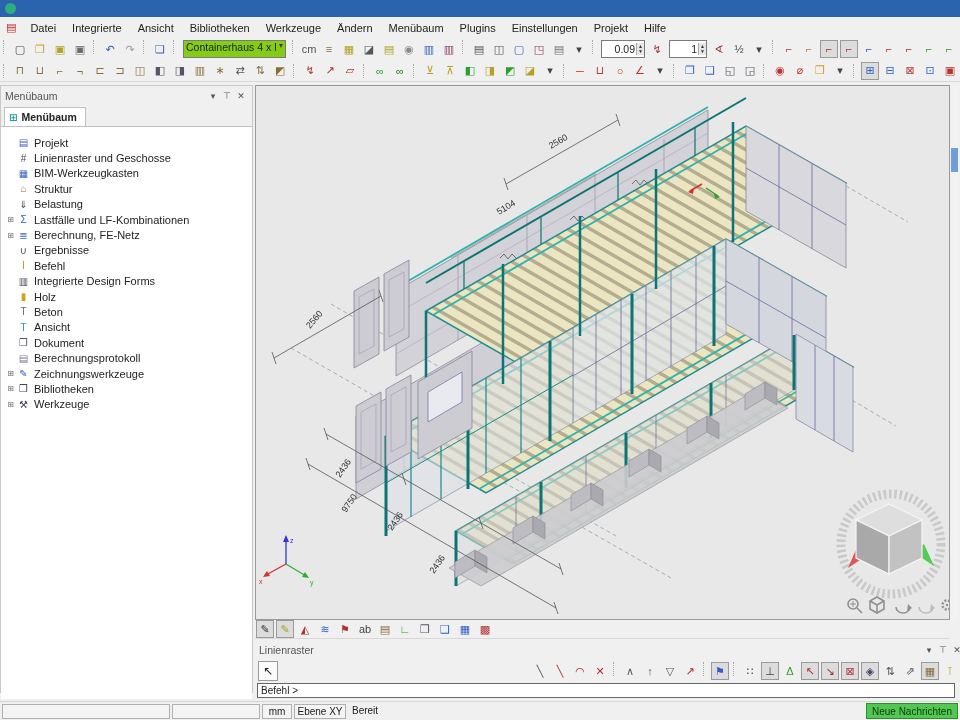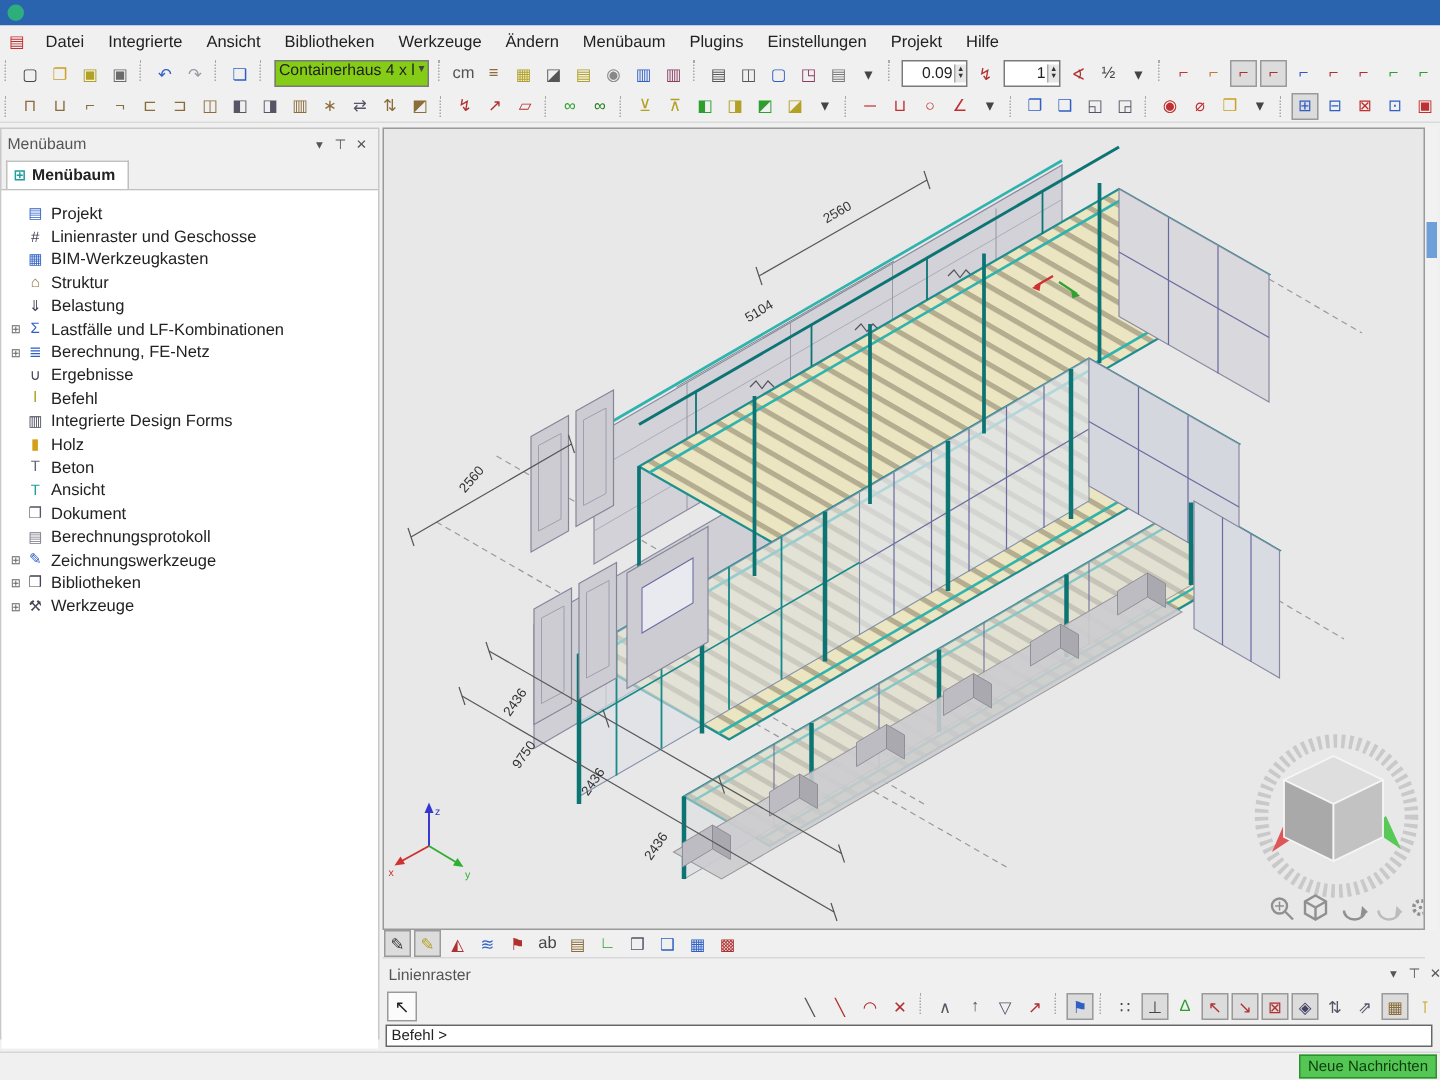--- a/index.html
+++ b/index.html
@@ -619,15 +619,22 @@
       <span class="tbi pressed" style="color: rgb(138, 109, 59);">▦</span>
       <span class="tbi" style="color: rgb(201, 162, 39);">⊺</span>
     </span>
 </div>
 
 <div id="cmdinput">
   <span>Befehl &gt;</span>
 </div>
 
 <div id="statusbar">
+  <span style="display:flex">
+      <span class="sbox" style="width: 166px;"></span>
+      <span class="sbox" style="width: 86px;"></span>
+      <span class="sbox" style="width: 28px;">mm</span>
+      <span class="sbox" style="width: 50px;">Ebene XY</span>
+      <span class="sbox flat" style="width: 120px;">Bereit</span>
+    </span>
   <span class="sbspacer"></span>
   <span class="badge">Neue Nachrichten</span>
 </div>
 
 </body></html>

